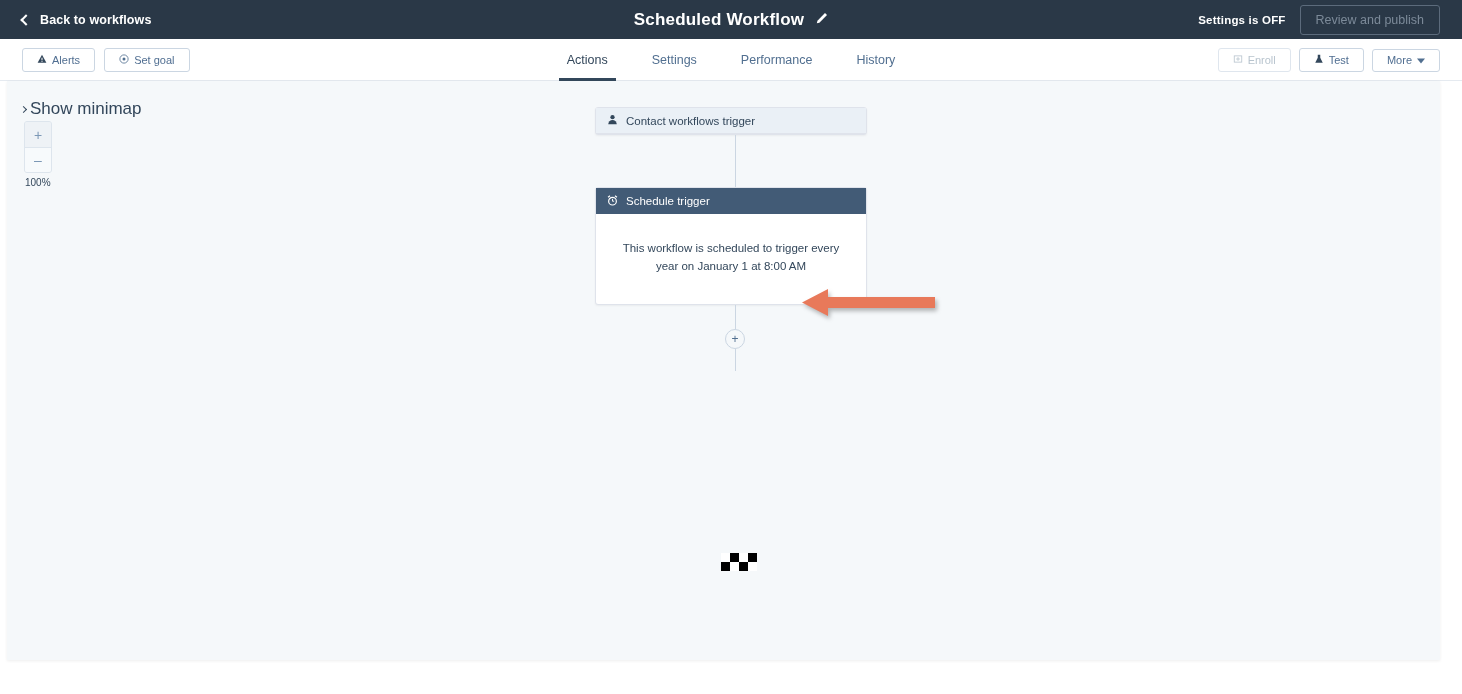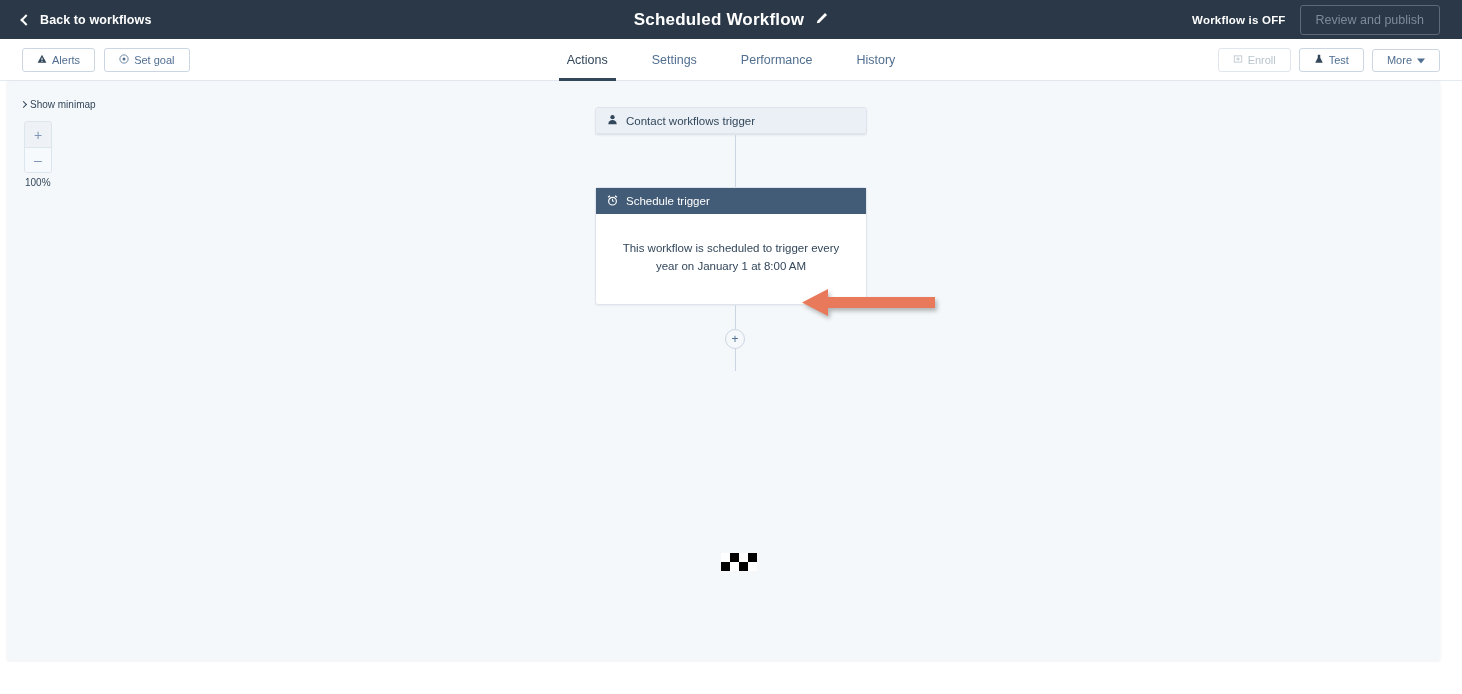--- a/index.html
+++ b/index.html
@@ -75,21 +75,21 @@
   .pill.disabled { color:#b8c4ce; border-color:#dfe6ee; cursor:default; }
 
   
   .canvas {
     position:absolute; left:7px; top:81px; width:1433px; height:579px;
     background:#f5f8fa;
     box-shadow: 0 1px 3px rgba(0,0,0,.07);
   }
   .minimap-toggle {
     position:absolute; left:14px; top:18px;
-    font-size:10px; color:#33475b; cursor:pointer;
+    font-size:17px; color:#33475b; cursor:pointer;
     display:flex; align-items:center; gap:4px;
   }
   .chev-right-sm {
     display:inline-block; width:5px; height:5px;
     border-right:1.6px solid #33475b; border-bottom:1.6px solid #33475b;
     transform: rotate(-45deg);
   }
   .zoomctl {
     position:absolute; left:17px; top:40px; width:28px;
     border:1px solid #dde5ed; border-radius:3px; background:#eef2f6; overflow:hidden;
@@ -164,21 +164,21 @@
     <div class="title-wrap">
       <span class="wf-title">Scheduled Workflow</span>
       <span class="pencil-icon">
         <svg width="13" height="13" viewBox="0 0 16 16">
           <path d="M12.3 1.2 L14.8 3.7 L5.4 13.1 L2.2 13.9 L3.0 10.7 Z" fill="#ffffff"></path>
         </svg>
       </span>
     </div>
 
     <div class="topright">
-      <span class="wf-status">Workflow is OFF</span>
+      <span class="wf-status">Settings is OFF</span>
       <button class="btn-review">Review and publish</button>
     </div>
   </div>
 
   <div class="subnav">
 
     <div class="subnav-left">
       <div class="pill">
         <span>
           <svg width="10" height="10" viewBox="0 0 16 16">

